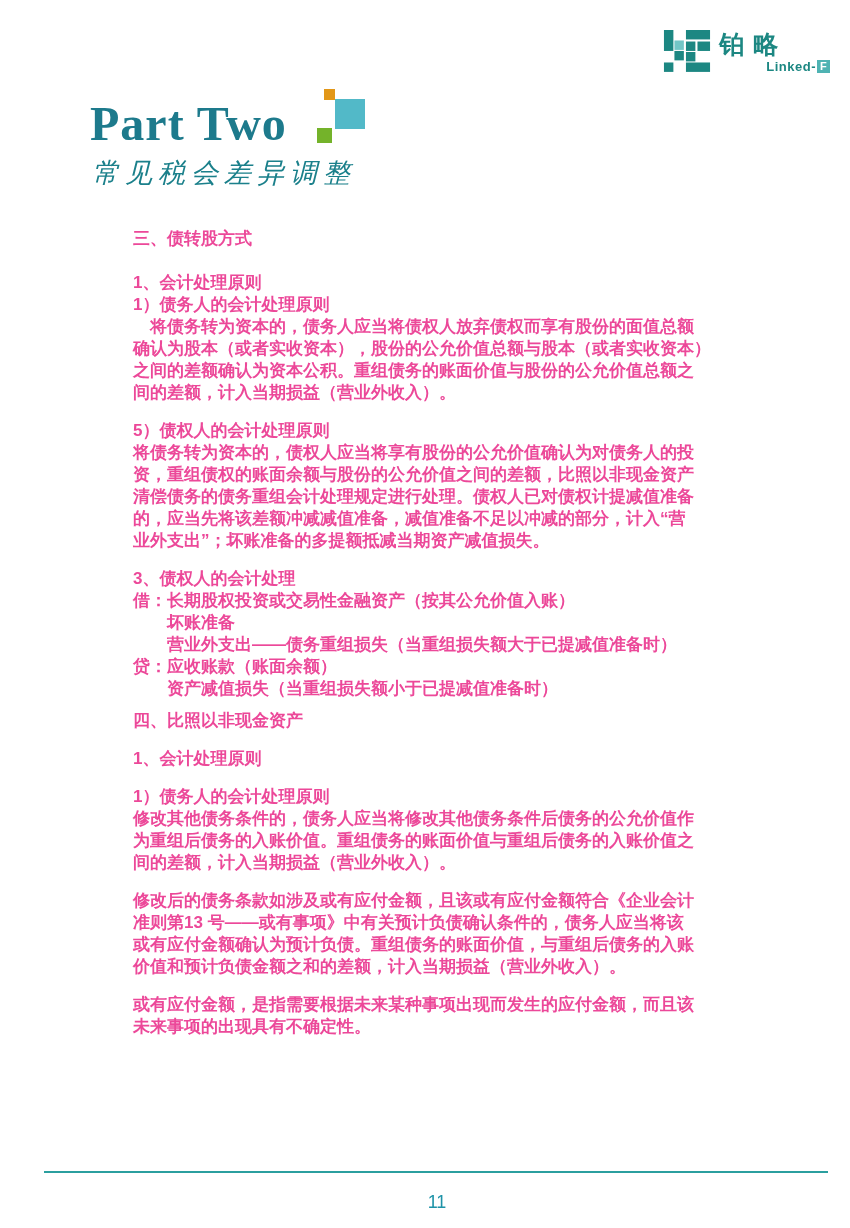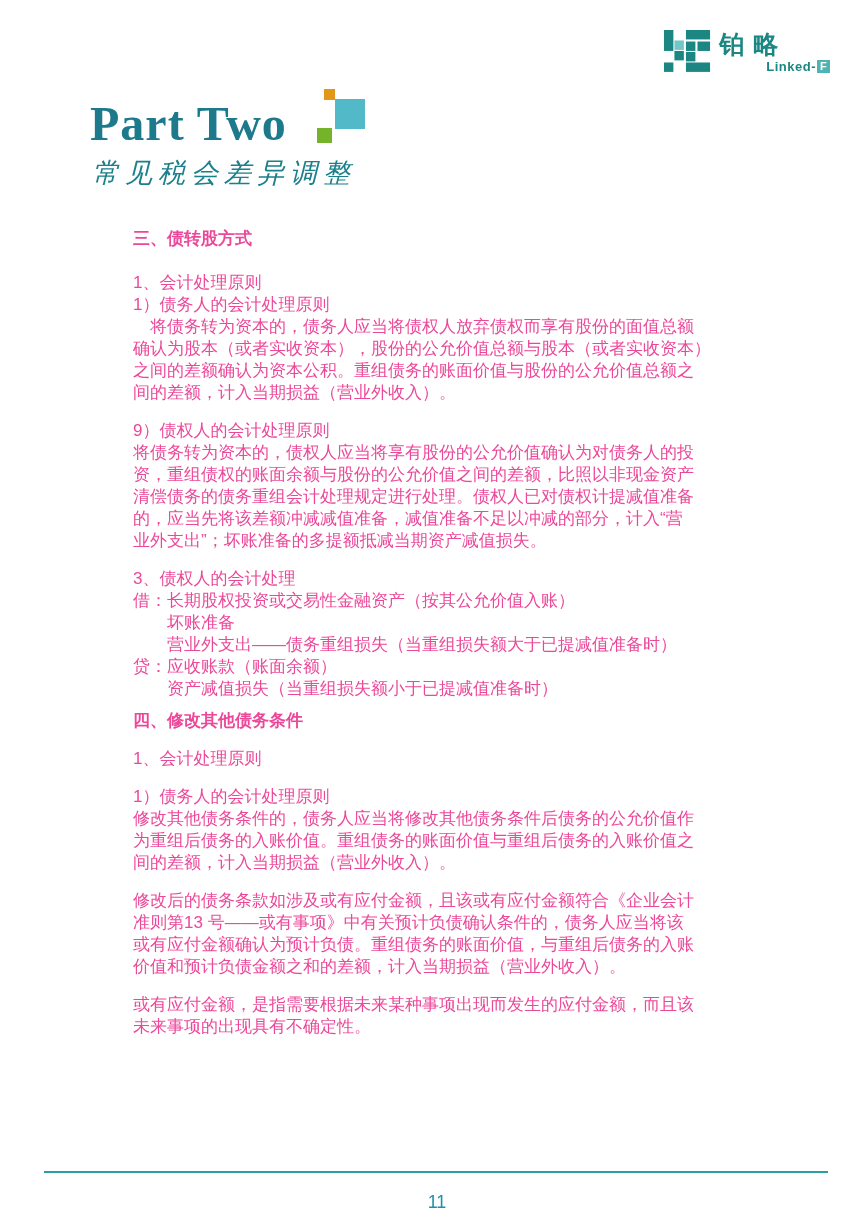--- a/index.html
+++ b/index.html
@@ -23,21 +23,21 @@
     font-style:italic; font-size:27px; color:#1b808b; letter-spacing:6px; }
   .decor { position:absolute; }
   .decor-orange { left:324px; top:89px;  width:11px; height:11px; background:#e29718; }
   .decor-cyan   { left:335px; top:99px;  width:30px; height:30px; background:#52b9c8; }
   .decor-green  { left:317px; top:128px; width:15px; height:15px; background:#74b32a; }
 
   
   .doc { position:absolute; left:133px; top:228px; width:660px; color:#ec4899;
     font-size:17px; line-height:22px; }
   .doc-h { font-weight:bold; white-space:pre-wrap; }
-  .doc-p { white-space:pre-wrap; }
+  .doc-p { white-space:pre-wrap;font-weight:bold; }
 
   
   .footer-rule { position:absolute; left:44px; top:1171px; width:784px; height:2px; background:#2b9f9f; }
   .page-num { position:absolute; left:0; top:1192px; width:874px; text-align:center;
     font-size:18px; color:#1e93a8; }
 </style>
 </head>
 <body>
 
 <div class="page">
@@ -70,33 +70,33 @@
   <div class="decor decor-green"></div>
 
   <div class="doc">
       <div class="doc-h">三、债转股方式</div>
       <div class="doc-p" style="margin-top: 22px;">1、会计处理原则
 1）债务人的会计处理原则
 　将债务转为资本的，债务人应当将债权人放弃债权而享有股份的面值总额
 确认为股本（或者实收资本），股份的公允价值总额与股本（或者实收资本）
 之间的差额确认为资本公积。重组债务的账面价值与股份的公允价值总额之
 间的差额，计入当期损益（营业外收入）。</div>
-      <div class="doc-p" style="margin-top: 16px;">9）债权人的会计处理原则
+      <div class="doc-p" style="margin-top: 16px;">5）债权人的会计处理原则
 将债务转为资本的，债权人应当将享有股份的公允价值确认为对债务人的投
 资，重组债权的账面余额与股份的公允价值之间的差额，比照以非现金资产
 清偿债务的债务重组会计处理规定进行处理。债权人已对债权计提减值准备
 的，应当先将该差额冲减减值准备，减值准备不足以冲减的部分，计入“营
 业外支出”；坏账准备的多提额抵减当期资产减值损失。</div>
       <div class="doc-p" style="margin-top: 16px;">3、债权人的会计处理
 借：长期股权投资或交易性金融资产（按其公允价值入账）
 　　坏账准备
 　　营业外支出——债务重组损失（当重组损失额大于已提减值准备时）
 贷：应收账款（账面余额）
 　　资产减值损失（当重组损失额小于已提减值准备时）</div>
-      <div class="doc-h" style="margin-top: 10px;">四、修改其他债务条件</div>
+      <div class="doc-h" style="margin-top: 10px;">四、比照以非现金资产</div>
       <div class="doc-p" style="margin-top: 16px;">1、会计处理原则</div>
       <div class="doc-p" style="margin-top: 16px;">1）债务人的会计处理原则
 修改其他债务条件的，债务人应当将修改其他债务条件后债务的公允价值作
 为重组后债务的入账价值。重组债务的账面价值与重组后债务的入账价值之
 间的差额，计入当期损益（营业外收入）。</div>
       <div class="doc-p" style="margin-top: 16px;">修改后的债务条款如涉及或有应付金额，且该或有应付金额符合《企业会计
 准则第13 号——或有事项》中有关预计负债确认条件的，债务人应当将该
 或有应付金额确认为预计负债。重组债务的账面价值，与重组后债务的入账
 价值和预计负债金额之和的差额，计入当期损益（营业外收入）。</div>
       <div class="doc-p" style="margin-top: 16px;">或有应付金额，是指需要根据未来某种事项出现而发生的应付金额，而且该

